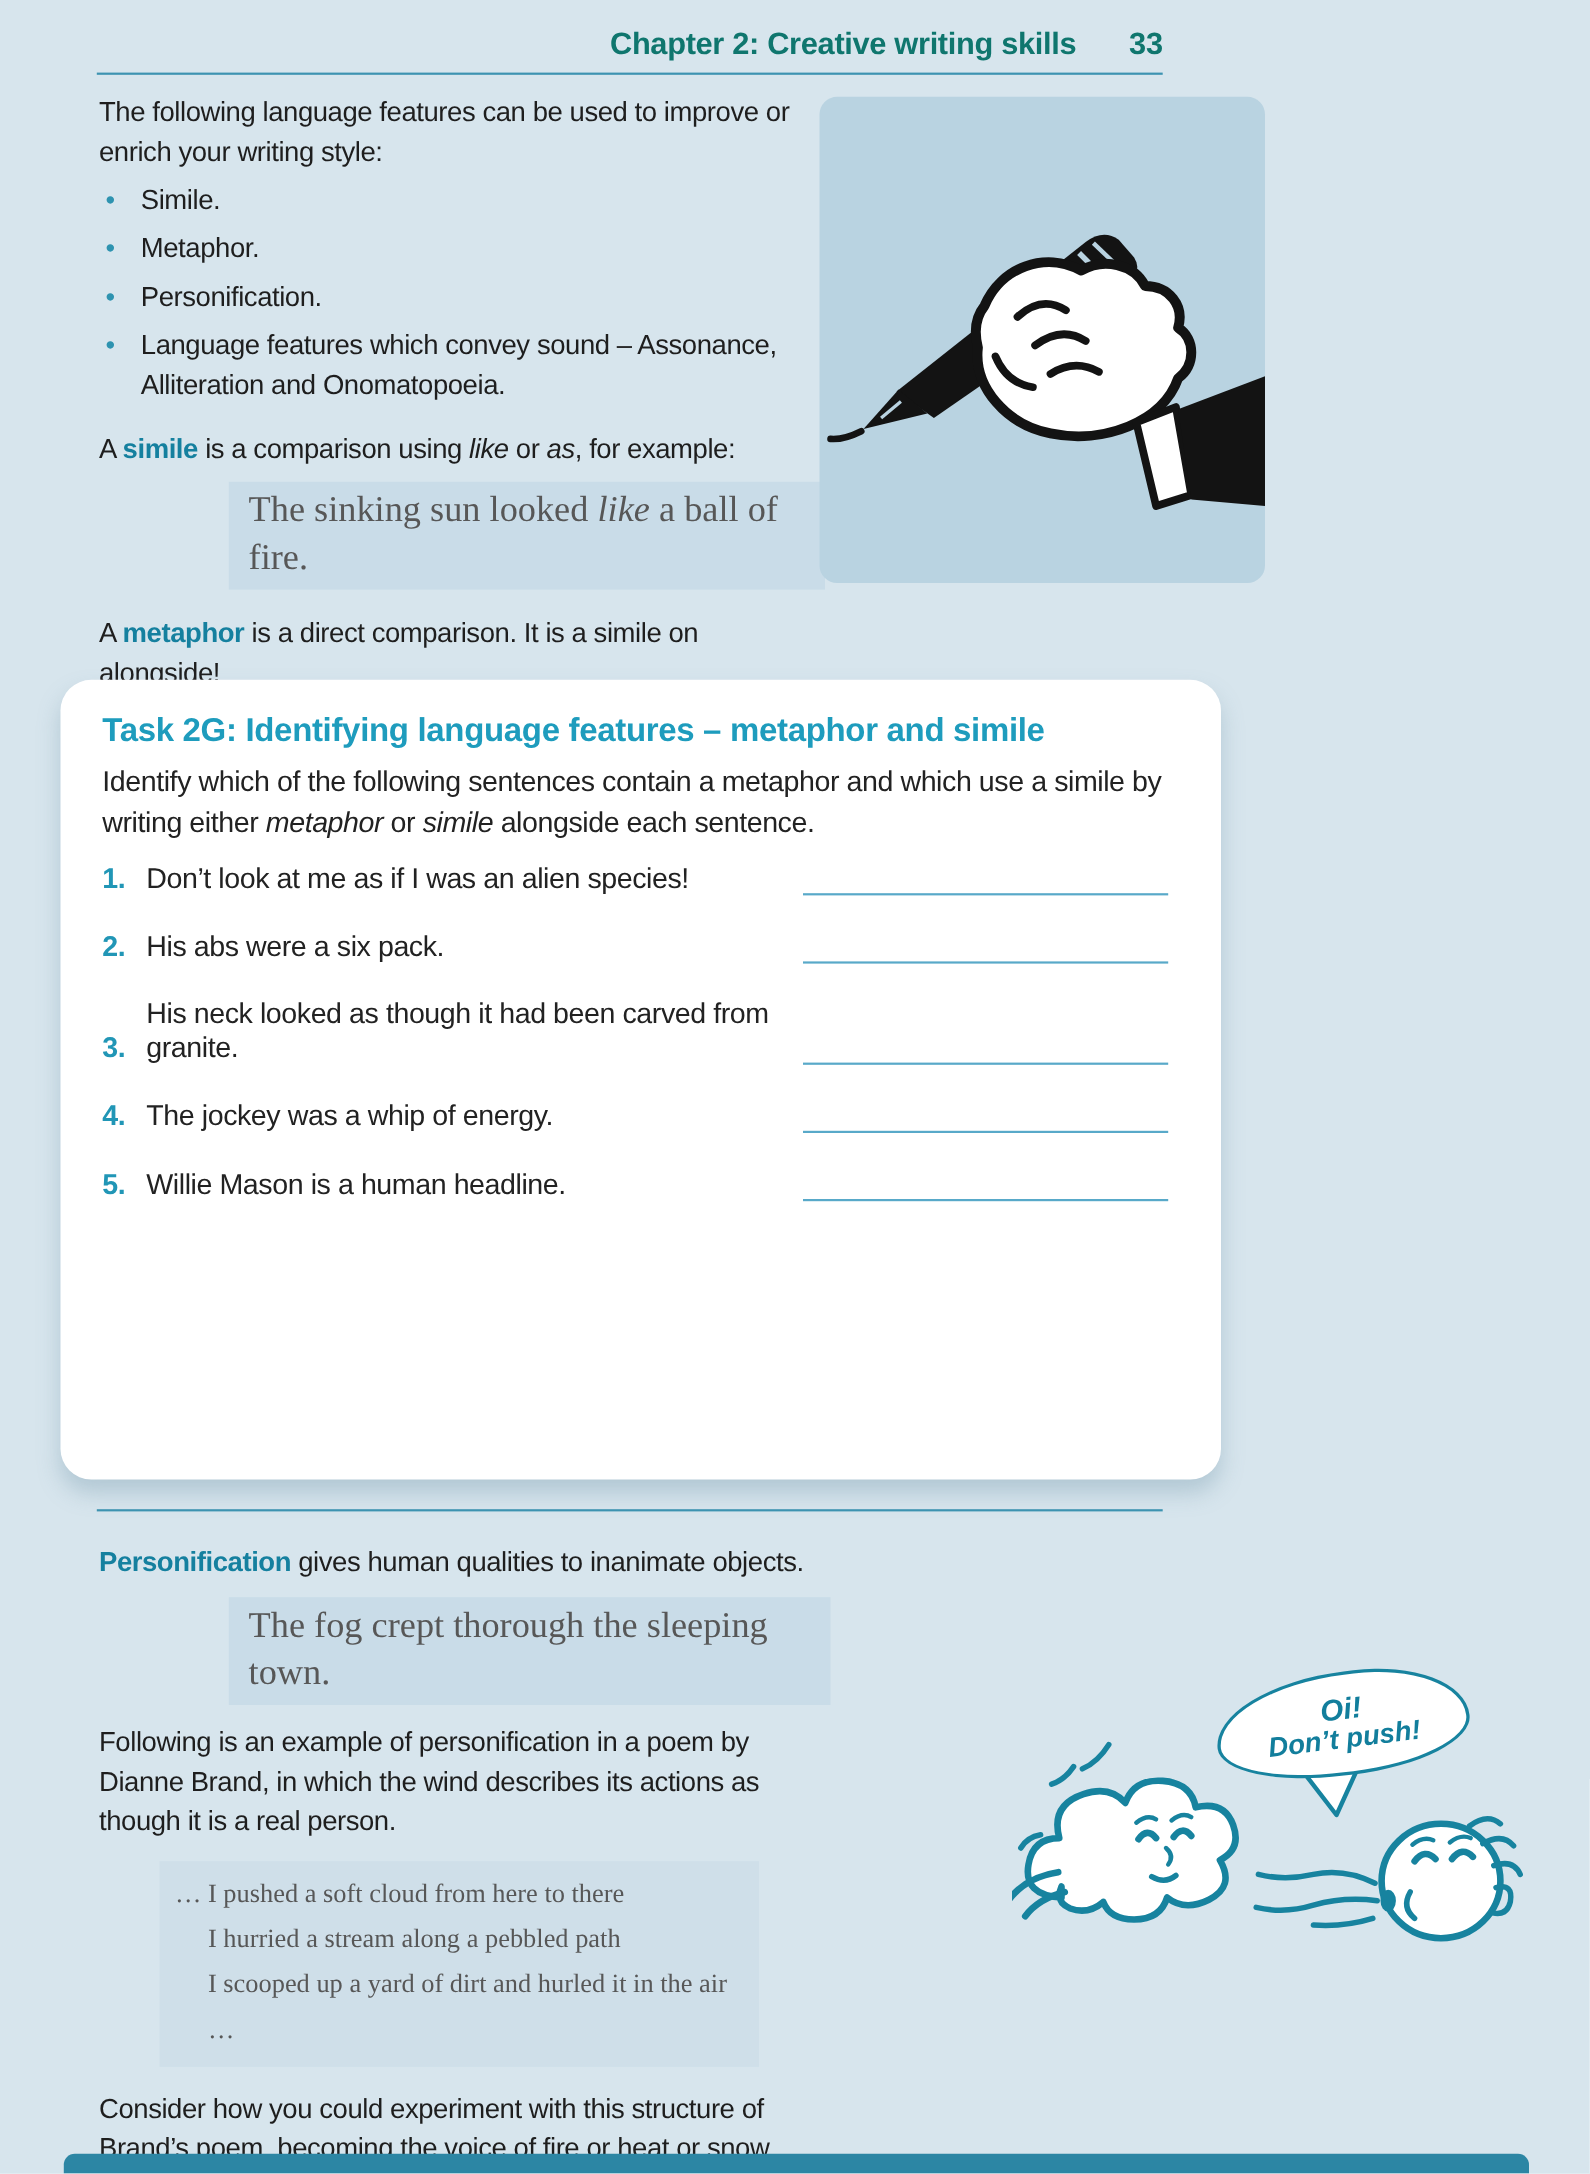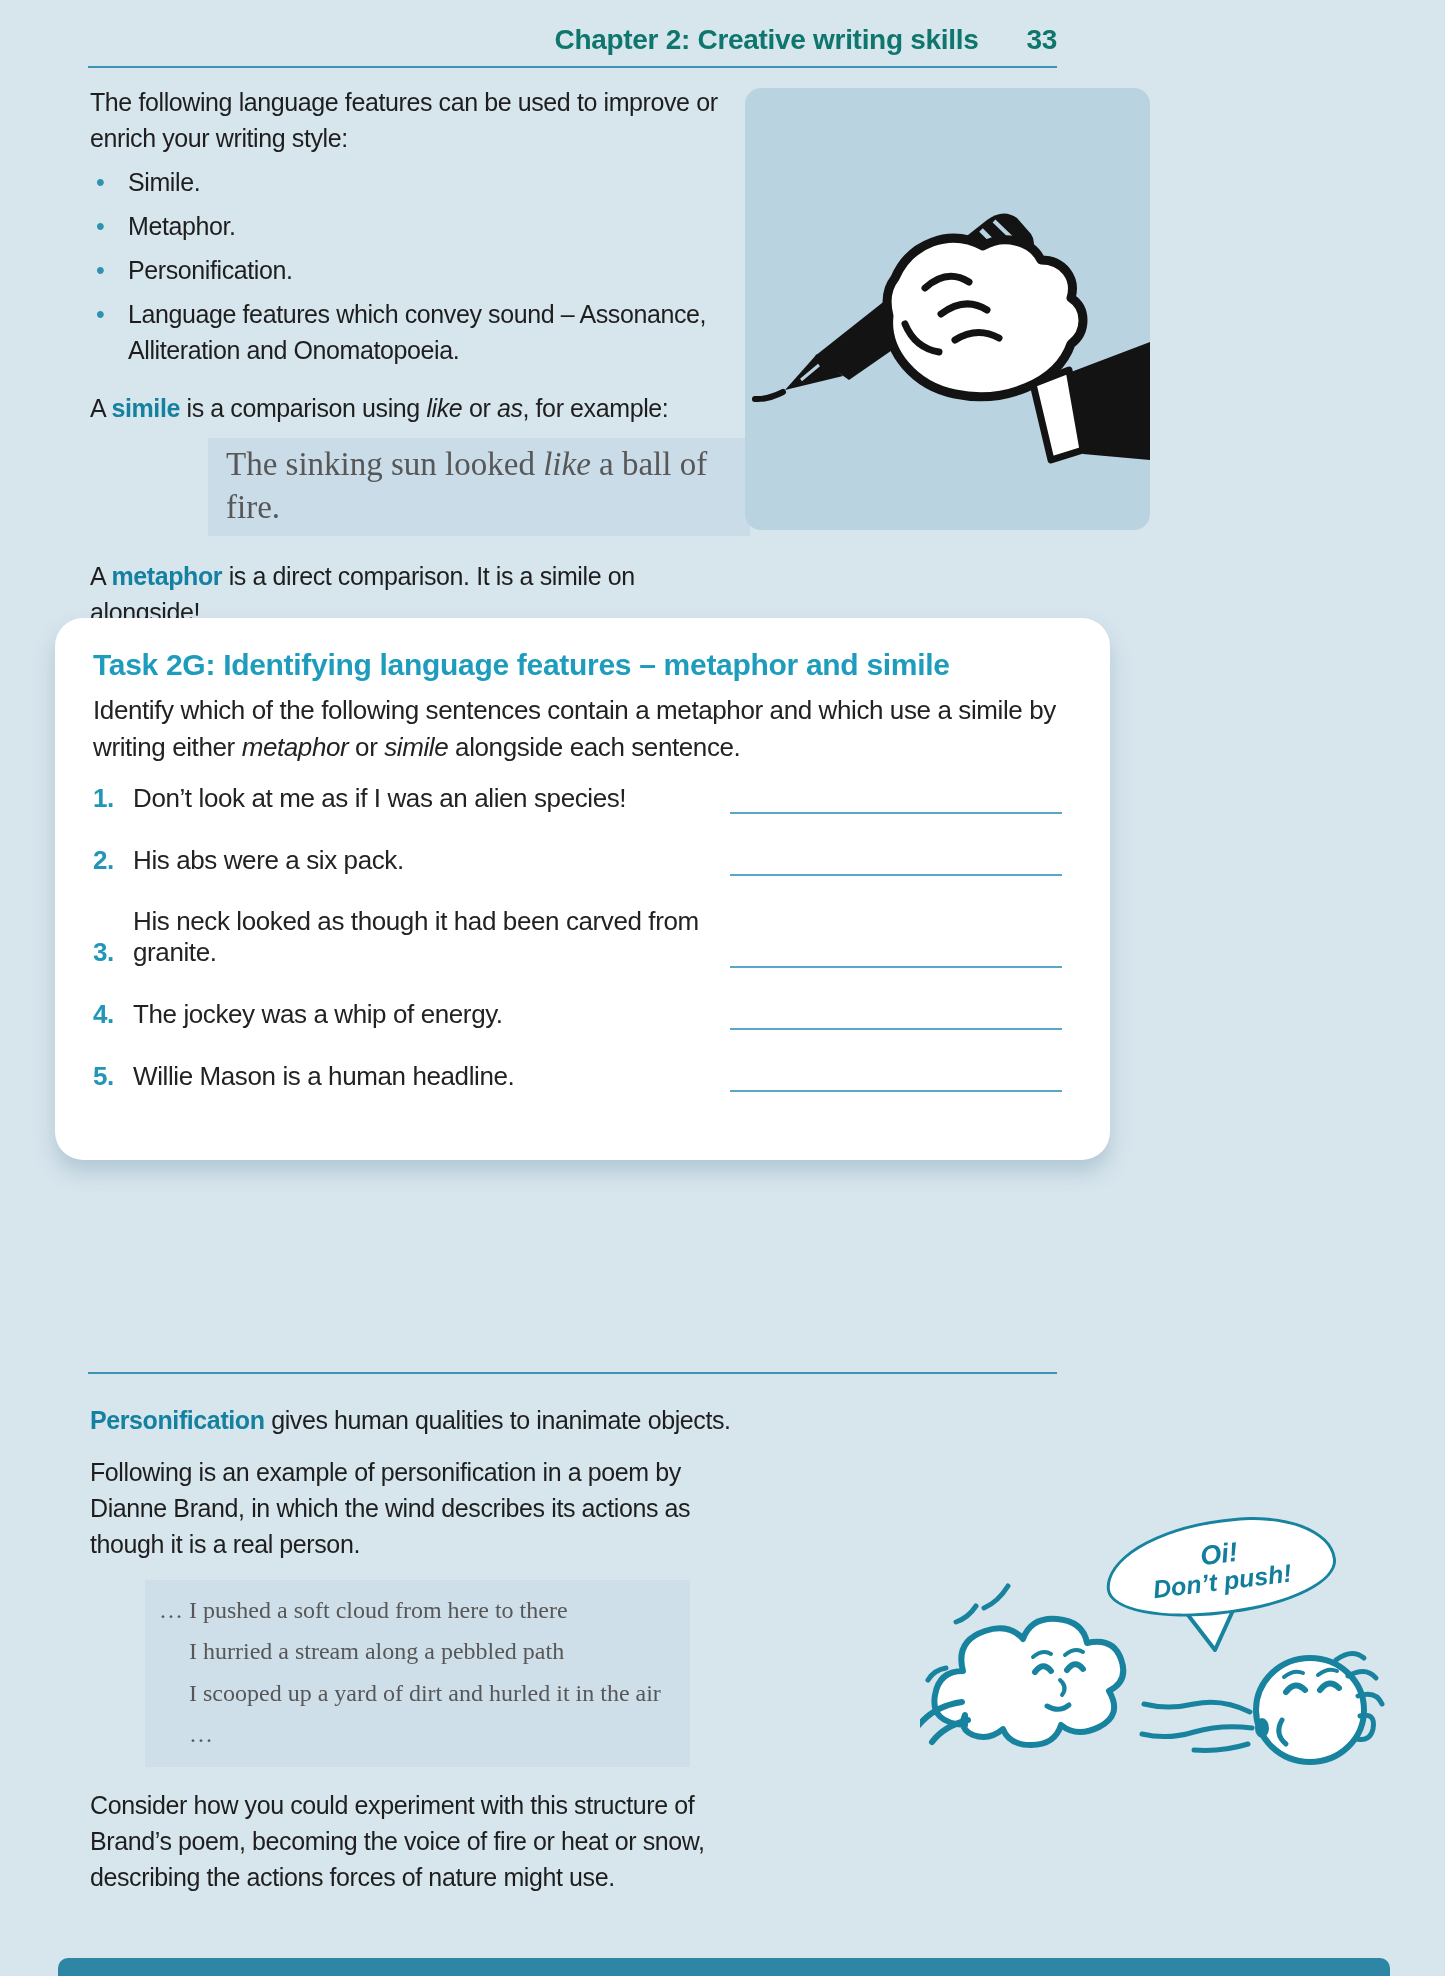--- a/index.html
+++ b/index.html
@@ -43,21 +43,21 @@
   }
   
   .illus-box{
     position:absolute; left:745px; top:88px; width:405px; height:442px;
     background:#b9d3e1; border-radius:16px;
   }
   .illus-box svg{ position:absolute; inset:0; }
 
   
   .card{
-    position:absolute; left:55px; top:618px; width:1055px; height:542px;
+    position:absolute; left:55px; top:618px; width:1055px; height:727px;
     background:#ffffff; border-radius:28px; box-sizing:border-box;
     padding:30px 48px 20px 38px;
     box-shadow:0 12px 20px rgba(110,145,165,0.35);
   }
   .card h2{
     margin:0 0 10px 0; font-size:30px; letter-spacing:-0.3px;
     color:#1e9cbd; font-weight:bold;
   }
   .task-intro{ margin:0 0 16px 0; font-size:26px; line-height:1.42; letter-spacing:-0.4px; }
   .task-item{
@@ -191,20 +191,21 @@
       <span class="ttext">Willie Mason is a human headline.</span>
       <span class="answer-line"></span>
     </div>
   </div>
 
   <div class="rule rule-mid"></div>
 
   <div class="perso">
     <p><span class="kw">Personification</span><span> gives human qualities to inanimate objects.</span></p>
 
+    <div class="example fog">The fog crept thorough the sleeping town.</div>
 
     <p class="para">Following is an example of personification in a poem by Dianne Brand, in which the wind describes its actions as though it is a real person.</p>
 
     <div class="poem">
       <p class="l0">… I pushed a soft cloud from here to there</p>
       <p>I hurried a stream along a pebbled path</p>
       <p>I scooped up a yard of dirt and hurled it in the air …</p>
     </div>
 
     <p class="para closing">Consider how you could experiment with this structure of Brand’s poem, becoming the voice of fire or heat or snow, describing the actions  forces of nature might use.</p>

